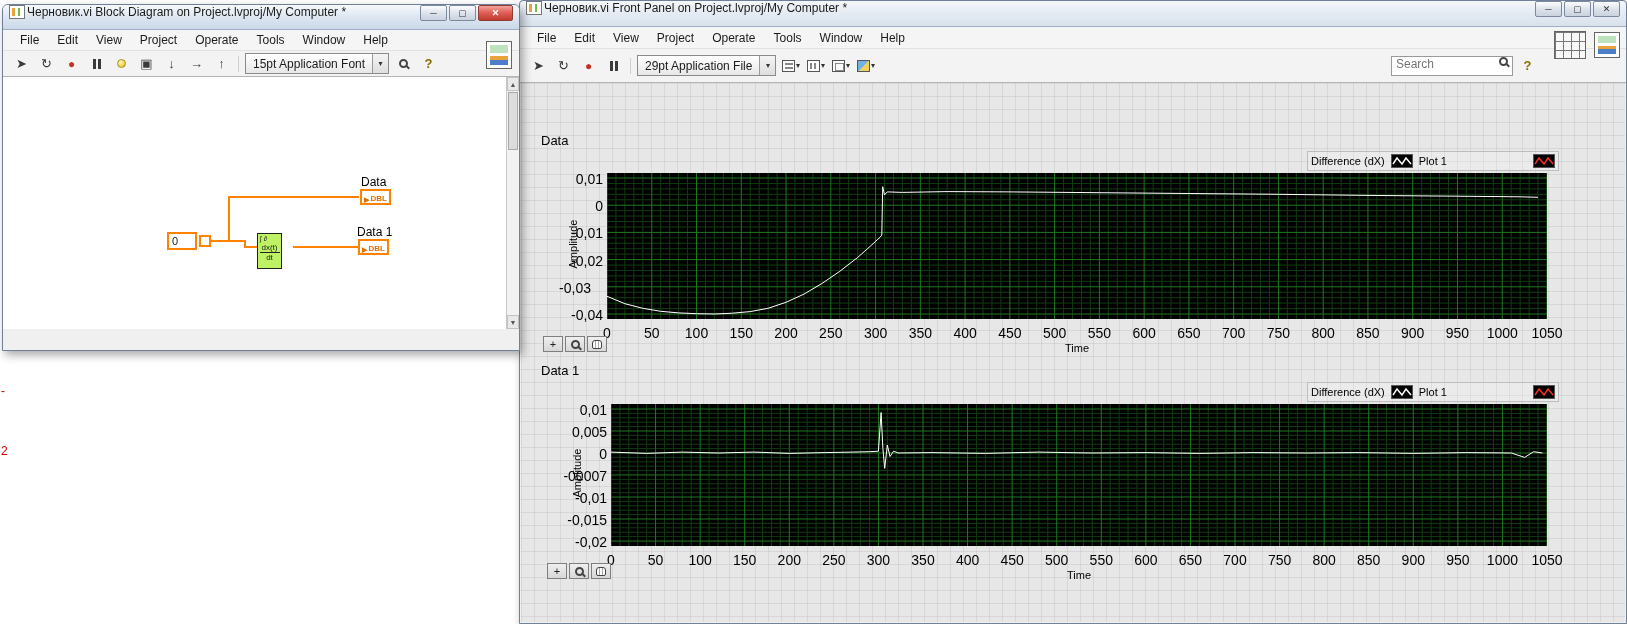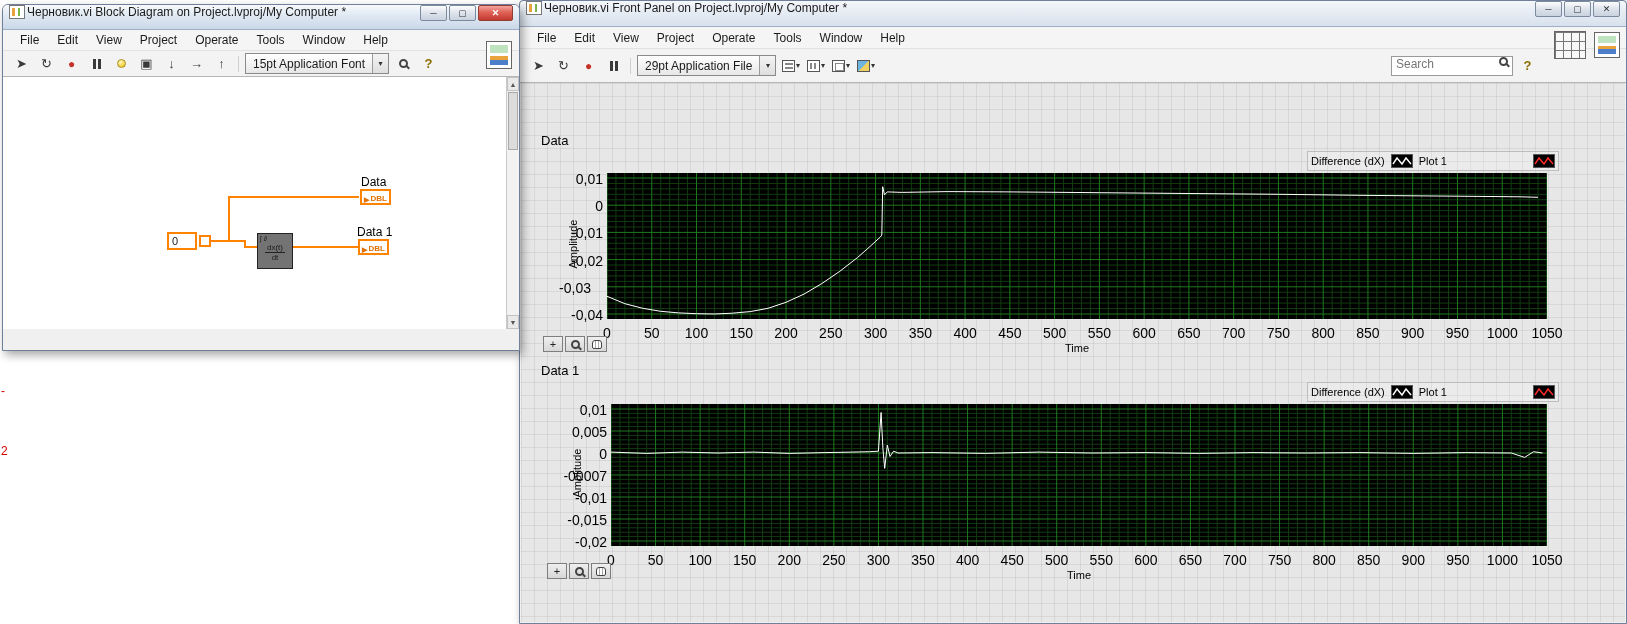--- a/index.html
+++ b/index.html
@@ -104,22 +104,22 @@
   .bd-wires { position:absolute; left:0; top:0; }
   .bd-label { position:absolute; font-size:12px; color:#000; }
   .dbl-term { position:absolute; width:31px; height:16px; border:2px solid #ff8200; background:#fff;
     color:#e07000; display:flex; align-items:flex-end; justify-content:center; gap:1px;
     font-size:8px; font-weight:bold; }
   .term-arrow { font-size:7px; line-height:1; }
   .num-const { position:absolute; left:164px; top:155px; width:30px; height:18px; border:2px solid #ff8200;
     background:#fff; font-size:11px; display:flex; align-items:center; padding-left:3px; }
   .const-inc { position:absolute; left:196px; top:158px; width:12px; height:12px; border:2px solid #ff8200;
     background:#fff; }
-  .deriv-node { position:absolute; left:254px; top:156px; width:36px; height:36px; border:1px solid #222;
-    background:#737373; font-size:8px; text-align:center; padding-top:1px; }
+  .deriv-node { position:absolute; left:254px; top:156px; width:25px; height:36px; border:1px solid #222;
+    background:#bef264; font-size:8px; text-align:center; padding-top:1px; }
   .deriv-top { font-size:7px; text-align:left; padding-left:2px; line-height:8px; }
   .deriv-frac { display:flex; flex-direction:column; align-items:center; line-height:9px; }
   .deriv-frac .num { border-bottom:1px solid #222; padding:0 2px; }
 
   .bd-vscroll { position:absolute; left:503px; top:72px; width:13px; height:252px; background:#f2f2f2;
     border-left:1px solid #c9c9c9; }
   .vs-btn { height:14px; display:flex; align-items:center; justify-content:center; font-size:7px;
     color:#555; border:1px solid #c2c2c2; background:#e9e9e9; }
   .vs-btn.bottom { position:absolute; bottom:0; left:0; right:0; }
   .vs-thumb { position:absolute; top:15px; left:1px; right:1px; height:58px; background:#dcdcdc;

